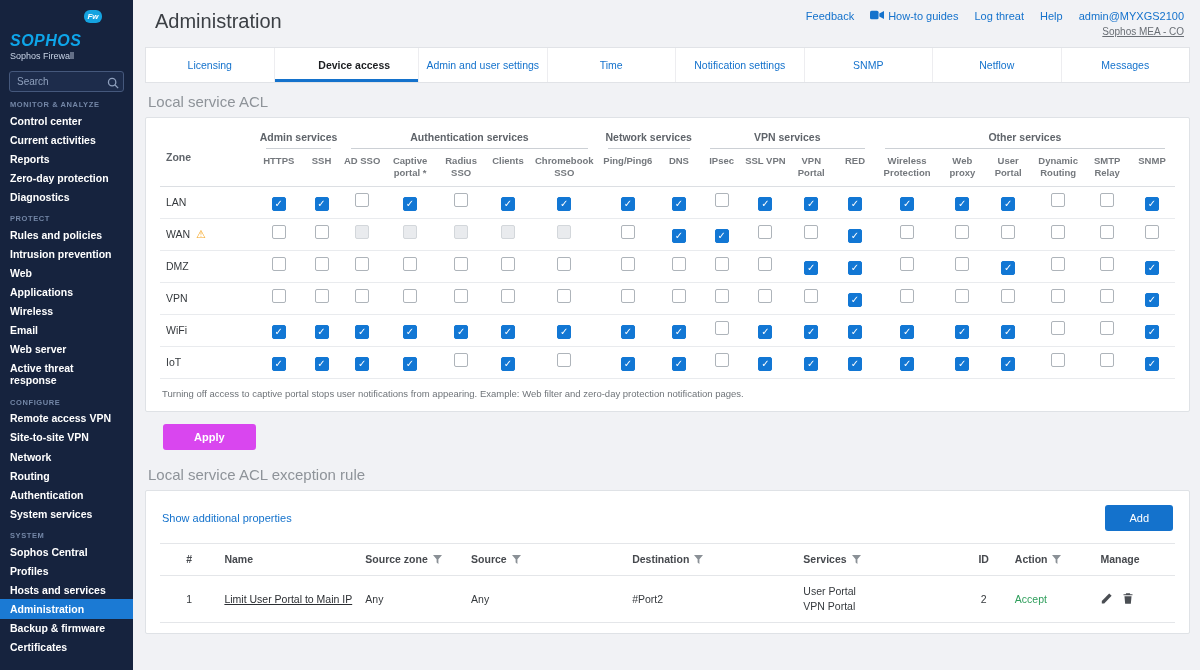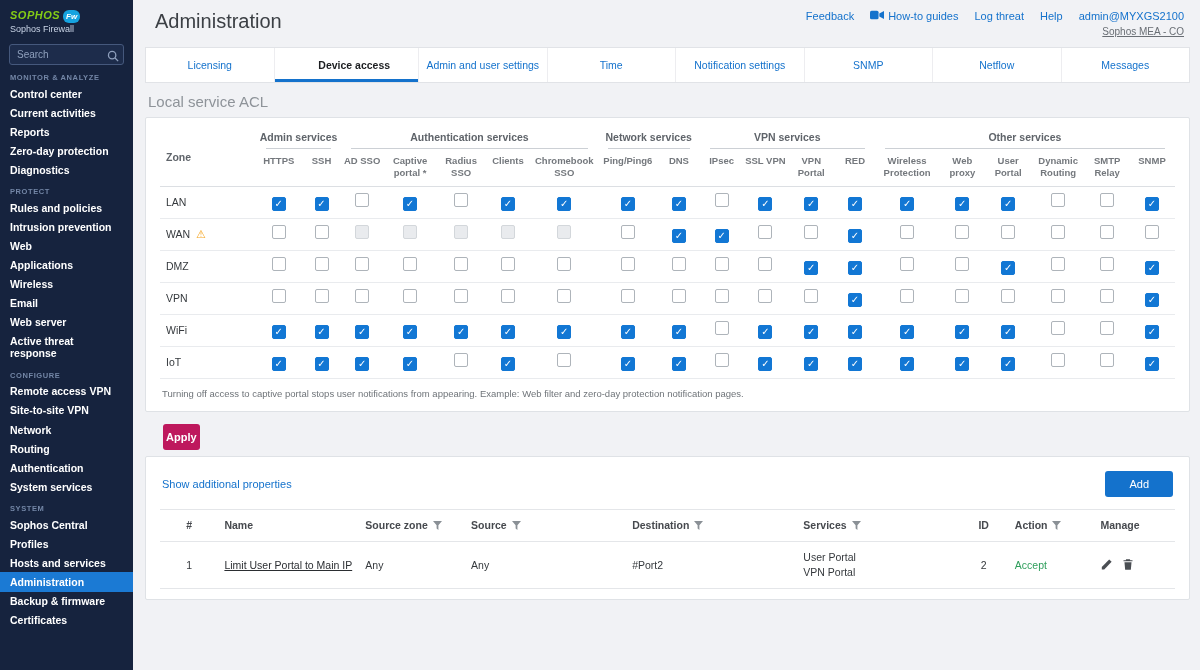--- a/index.html
+++ b/index.html
@@ -2,21 +2,21 @@
 <html><head>
 <meta charset="utf-8">
 <style>
   * { box-sizing: border-box; margin: 0; padding: 0; }
   html,body { width:1200px; height:670px; overflow:hidden; }
   body { font-family:"Liberation Sans", sans-serif; background:#f1f2f5; color:#333; }
 
   
   .sidebar { position:absolute; left:0; top:0; width:133px; height:670px; background:#16233e; overflow:hidden; }
   .brand-row { padding:9px 10px 0 10px; display:flex; align-items:flex-start; }
-  .brand { color:#84cc16; font-weight:800; font-size:11px; letter-spacing:.5px; font-style:italic; }
+  .brand { color:#0ea5e9; font-weight:800; font-size:16px; letter-spacing:.5px; font-style:italic;margin-top:23px; }
   .brand-badge { background:#15a3e0; color:#fff; font-size:8px; font-weight:700; font-style:italic; padding:2px 3px; border-radius:6px; margin-left:3px; margin-top:1px; }
   .brand-sub { color:#c9d4e6; font-size:9px; padding:1px 10px 6px 10px; }
   .search-wrap { margin:4px 9px 6px 9px; position:relative; }
   .search-wrap input { width:100%; height:21px; background:#1d2c4b; border:1px solid #45587c; border-radius:3px; color:#dfe6f1; font-size:10px; padding:0 20px 0 7px; outline:none; font-family:"Liberation Sans",sans-serif; }
   .search-wrap input::placeholder { color:#8fa0bd; }
   .search-icon { position:absolute; right:5px; top:4px; }
   .nav-section-label { color:#7386a6; font-size:7.5px; font-weight:700; letter-spacing:.6px; margin:8px 10px 2px 10px; }
   .nav-item { color:#ffffff; font-size:10.5px; font-weight:700; padding:3.5px 10px; line-height:1.15; cursor:pointer; }
   .nav-item.active { background:#1b7ad4; }
 
@@ -46,21 +46,21 @@
   .col-th { font-size:9.5px; font-weight:700; color:#74787d; padding:6px 1px 7px 1px; text-align:center; vertical-align:top; line-height:1.25; }
   table.acl thead { border-bottom:1px solid #dcdfe3; }
   tr.acl-row { border-bottom:1px solid #e9ebee; height:32px; }
   .zone-td { font-size:10.5px; color:#35393d; padding-left:6px; white-space:nowrap; }
   .warn { color:#f5a623; font-size:11px; margin-left:6px; }
   .cb-td { text-align:center; }
   .cb { display:inline-flex; width:14px; height:14px; border:1px solid #aeb4ba; border-radius:2px; align-items:center; justify-content:center; font-size:10px; line-height:1; cursor:pointer; background:#fff; color:transparent; }
   .cb.checked { background:#1277d4; border-color:#1277d4; color:#fff; }
   .cb.disabled { background:#e9ebee; border-color:#d3d7db; cursor:default; }
   .footnote { font-size:9.5px; color:#6f7479; margin:9px 0 2px 2px; }
-  .apply-btn { background:#be185d; color:#fff; border:none; border-radius:3px; font-size:11px; font-weight:700; padding:7px 3px; margin:12px 0 6px 18px; cursor:pointer; font-family:"Liberation Sans",sans-serif; }
+  .apply-btn { background:#d946ef; color:#fff; border:none; border-radius:3px; font-size:11px; font-weight:700; padding:7px 31px; margin:12px 0 6px 18px; cursor:pointer; font-family:"Liberation Sans",sans-serif; }
 
   
   .exc-toolbar { display:flex; justify-content:space-between; align-items:center; padding:4px 2px 2px 2px; }
   .show-link { color:#1472cc; font-size:11px; text-decoration:none; cursor:pointer; }
   .add-btn { background:#1472cc; color:#fff; border:none; border-radius:3px; font-size:11px; font-weight:400; padding:7px 24px; cursor:pointer; font-family:"Liberation Sans",sans-serif; }
   table.exc { width:100%; border-collapse:collapse; table-layout:fixed; margin-top:10px; }
   table.exc th { font-size:10.5px; font-weight:700; color:#46494e; text-align:left; padding:9px 6px; border-top:1px solid #e4e6e9; border-bottom:1px solid #e4e6e9; white-space:nowrap; }
   table.exc th.center, table.exc td.center { text-align:center; }
   table.exc td { font-size:10.5px; color:#35393d; padding:8px 6px; border-bottom:1px solid #e4e6e9; vertical-align:middle; }
   .rule-name { color:#2b2e32; text-decoration:underline; cursor:pointer; display:inline-block; max-width:130px; }
@@ -350,20 +350,21 @@
               <td class="cb-td"><span class="cb"></span></td>
               <td class="cb-td"><span class="cb"></span></td>
               <td class="cb-td"><span class="cb checked">✓</span></td>
             </tr>
           </tbody>
       </table>
       <div class="footnote">Turning off access to captive portal stops user notifications from appearing. Example: Web filter and zero-day protection notification pages.</div>
     </div>
     <button class="apply-btn">Apply</button>
 
+    <div class="section-title">Local service ACL exception rule</div>
     <div class="card">
       <div class="exc-toolbar">
         <a class="show-link">Show additional properties</a>
         <button class="add-btn">Add</button>
       </div>
       <table class="exc">
         <colgroup>
             <col style="width: 58px;">
             <col style="width: 140px;">
             <col style="width: 105px;">

